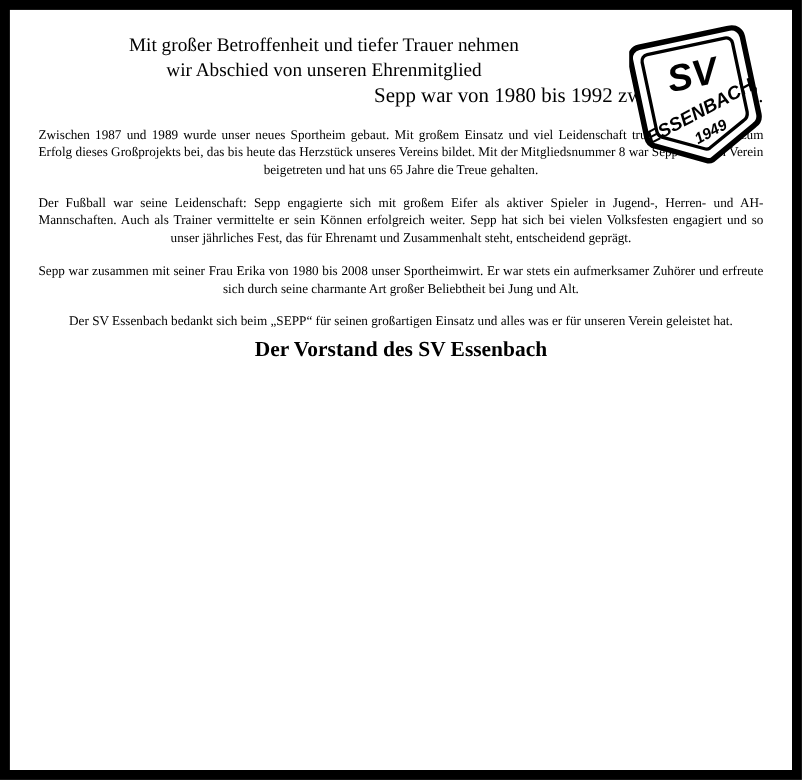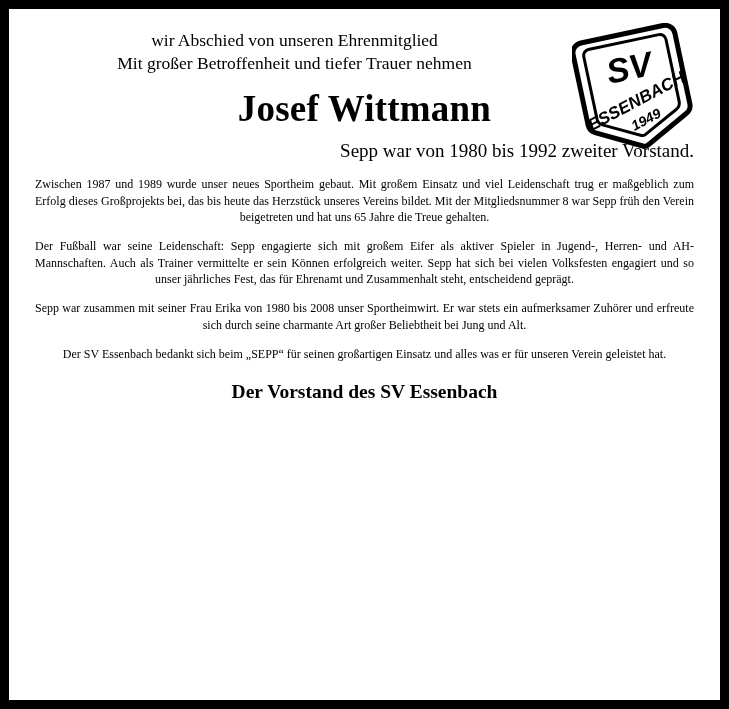--- a/index.html
+++ b/index.html
@@ -60,21 +60,21 @@
     hyphens: manual;
   }
   .centered {
     text-align-last: center;
   }
   .sign {
     text-align: center;
     font-size: 19.5px;
     font-weight: bold;
     line-height: 1.34;
-    margin-top: 17px;
+    margin-top: 7px;
   }
 </style>
 </head>
 <body>
 
 <div id="obituary">
 
   <div class="logo">
     <svg width="124" height="136" viewBox="0 0 124 136" xmlns="http://www.w3.org/2000/svg">
       <g transform="rotate(-12 62 68)">
@@ -83,25 +83,24 @@
         <text x="62" y="56" font-family="Liberation Sans, sans-serif" font-size="34" font-weight="bold" font-style="italic" text-anchor="middle" fill="#000000">SV</text>
         <g transform="rotate(-16 62 78)">
           <text x="62" y="84" font-family="Liberation Sans, sans-serif" font-size="17" font-weight="bold" font-style="italic" text-anchor="middle" fill="#000000">ESSENBACH</text>
           <text x="62" y="104" font-family="Liberation Sans, sans-serif" font-size="14" font-weight="bold" font-style="italic" text-anchor="middle" fill="#000000">1949</text>
         </g>
       </g>
     </svg>
   </div>
 
   <div class="head-block">
+    <div class="head-line">Mit großer Betroffenheit und tiefer Trauer nehmen</div>
     <div class="head-line">wir Abschied von unseren Ehrenmitglied</div>
-    <div class="head-line">Mit großer Betroffenheit und tiefer Trauer nehmen</div>
   </div>
 
-  <div class="name">Josef Wittmann</div>
 
   <div class="sub">Sepp war von 1980 bis 1992 zweiter Vorstand.</div>
 
   <div class="para">Zwischen 1987 und 1989 wurde unser neues Sportheim gebaut. Mit großem Einsatz und viel Leidenschaft trug er maßgeblich zum Erfolg dieses Großprojekts bei, das bis heute das Herzstück unseres Vereins bildet. Mit der Mitgliedsnummer 8 war Sepp früh den Verein beigetreten und hat uns 65 Jahre die Treue gehalten.</div>
   <div class="para">Der Fußball war seine Leidenschaft: Sepp engagierte sich mit großem Eifer als aktiver Spieler in Jugend-, Herren- und AH-Mannschaften. Auch als Trainer vermittelte er sein Können erfolgreich weiter. Sepp hat sich bei vielen Volksfesten engagiert und so unser jährliches Fest, das für Ehrenamt und Zusammenhalt steht, entscheidend geprägt.</div>
   <div class="para">Sepp war zusammen mit seiner Frau Erika von 1980 bis 2008 unser Sportheimwirt.  Er war stets ein aufmerksamer Zuhörer und erfreute sich durch seine charmante Art großer Beliebtheit bei Jung und Alt.</div>
   <div class="para centered">Der SV Essenbach bedankt sich beim „SEPP“ für seinen großartigen Einsatz und alles was er für unseren Verein geleistet hat.</div>
 
   <div class="sign">
     <div>Der Vorstand des SV Essenbach</div>

